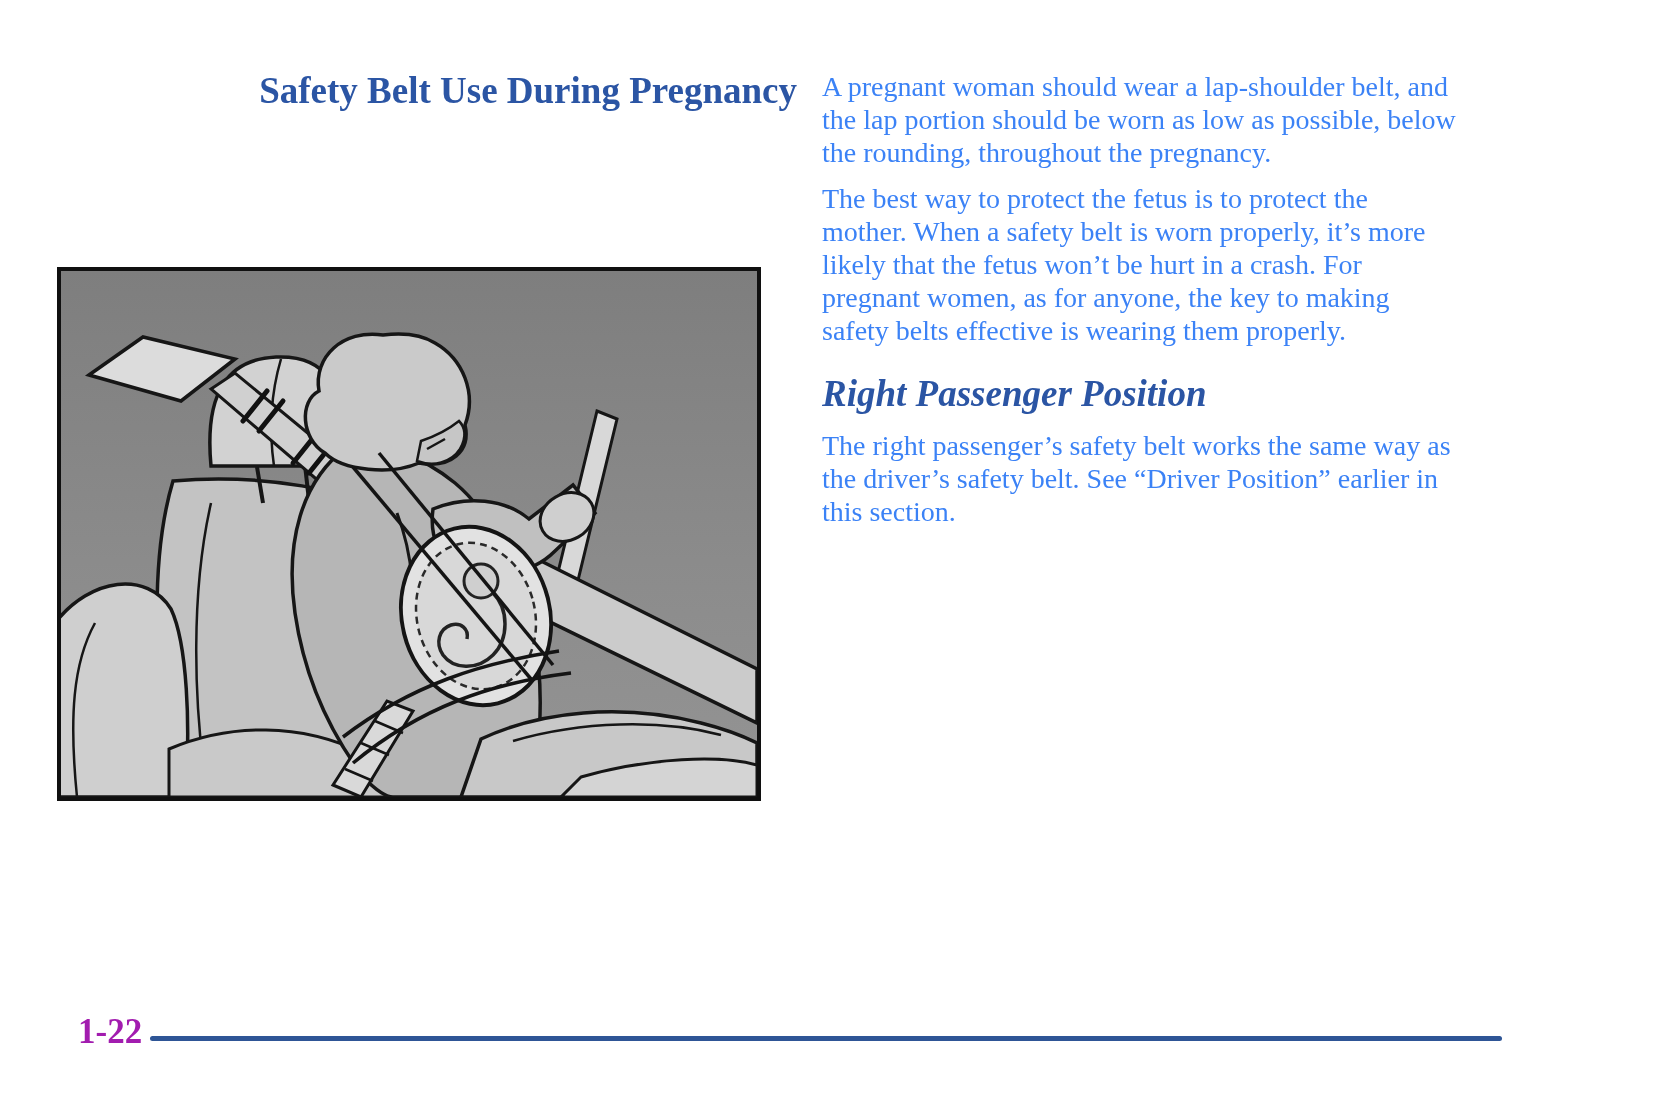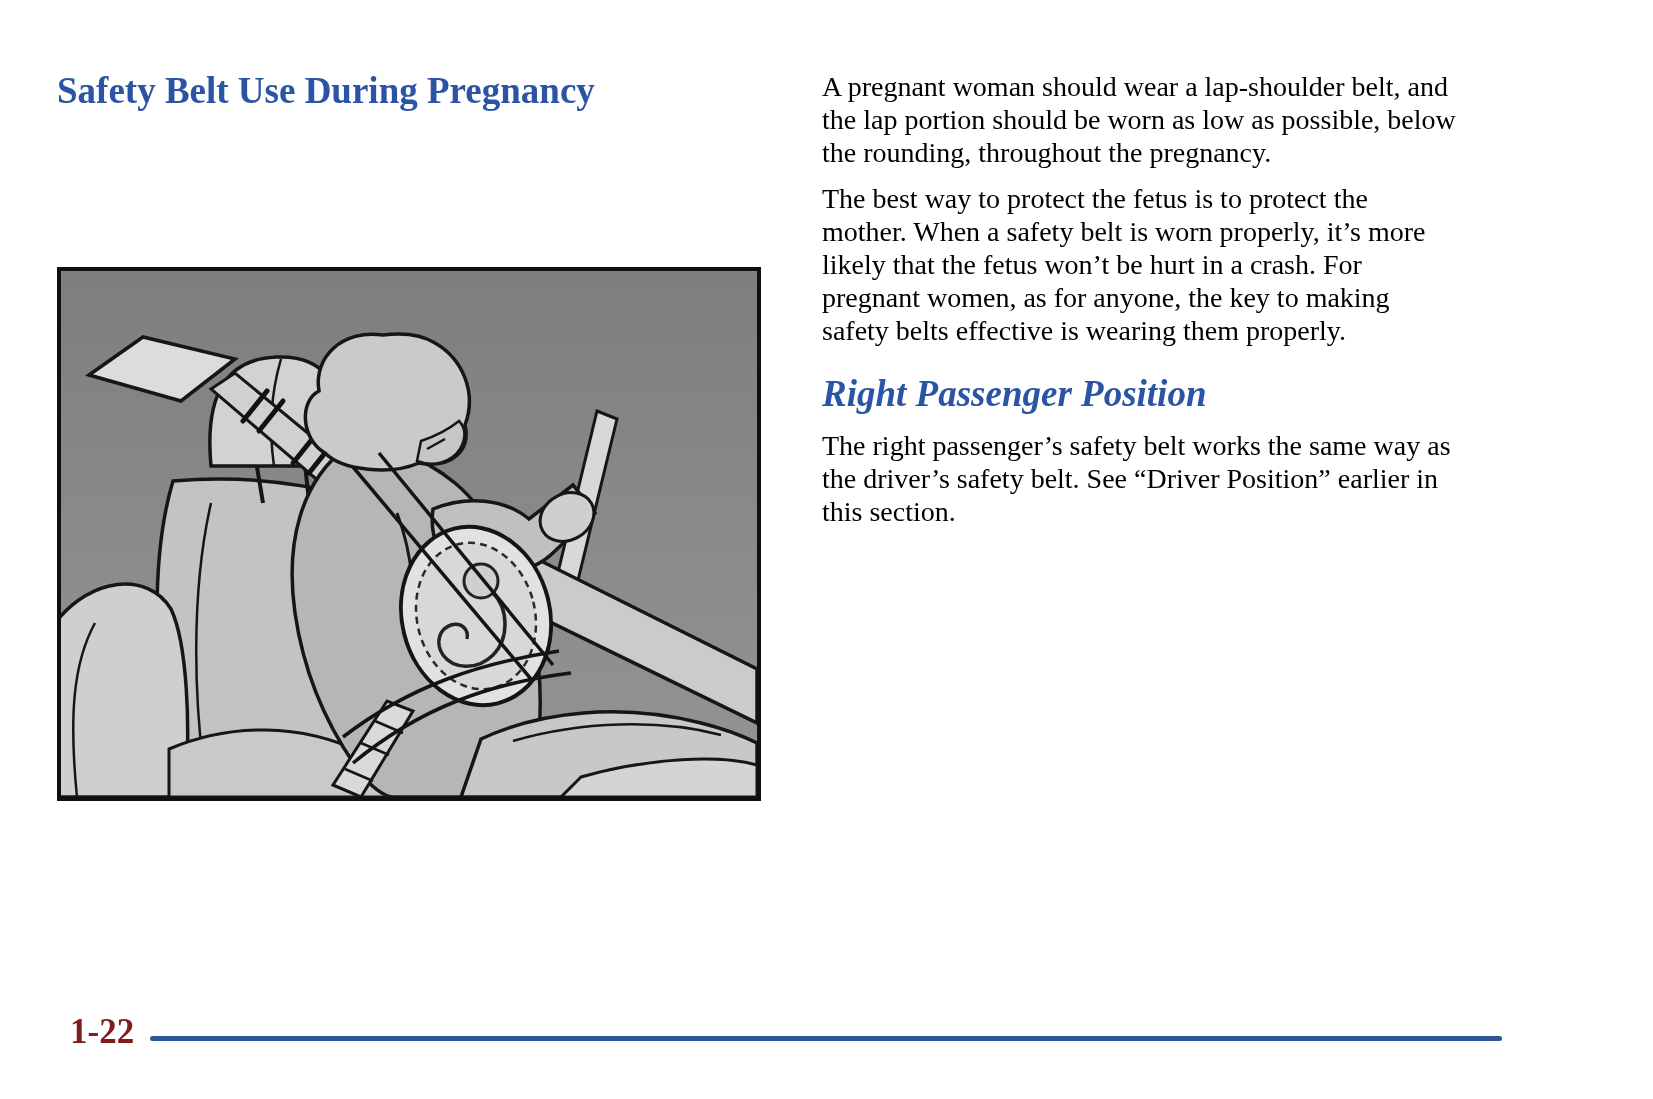--- a/index.html
+++ b/index.html
@@ -1,39 +1,39 @@
 <!DOCTYPE html>
 <html><head>
 <meta charset="utf-8">
 <style>
   html,body{margin:0;padding:0;}
   body{
     width:1653px;height:1099px;background:#ffffff;position:relative;
     font-family:"Liberation Serif", serif;color:#1a1a1a;overflow:hidden;
   }
   .page{position:absolute;inset:0;}
-  .col-left{position:absolute;left:57px;top:70px;width:740px;}
+  .col-left{position:absolute;left:57px;top:70px;width:740px;text-align:right;}
   .col-right{position:absolute;left:822px;top:70px;width:760px;}
   h1.sec-heading, h2.sec-heading{
     font-size:37px;line-height:42px;font-weight:bold;margin:0 0 13px 0;
     color:#2b55a4;letter-spacing:0px;
   }
   h2.sec-heading{margin:26px 0 14px 0;font-style:italic;}
   p.body-text{
     font-size:28px;line-height:33px;margin:0 0 13px 0;
-    white-space:pre-line;color:#000000;
+    white-space:pre-line;color:#3b82f6;
   }
   figure.illustration{
     position:absolute;left:57px;top:267px;margin:0;
     width:696px;height:526px;border:4px solid #101010;background:#8a8a8a;
   }
   figure.illustration svg{display:block;}
   .footer-pageno{
-    position:absolute;left:70px;top:1012px;
-    font-size:35px;font-weight:bold;color:#7f1d1d;
+    position:absolute;left:78px;top:1012px;
+    font-size:35px;font-weight:bold;color:#a21caf;
   }
   .footer-rule{
     position:absolute;left:150px;top:1036px;width:1352px;height:5px;
     background:#2e5596;border-radius:3px;
   }
 </style>
 </head>
 <body>
 
 <div class="page">

